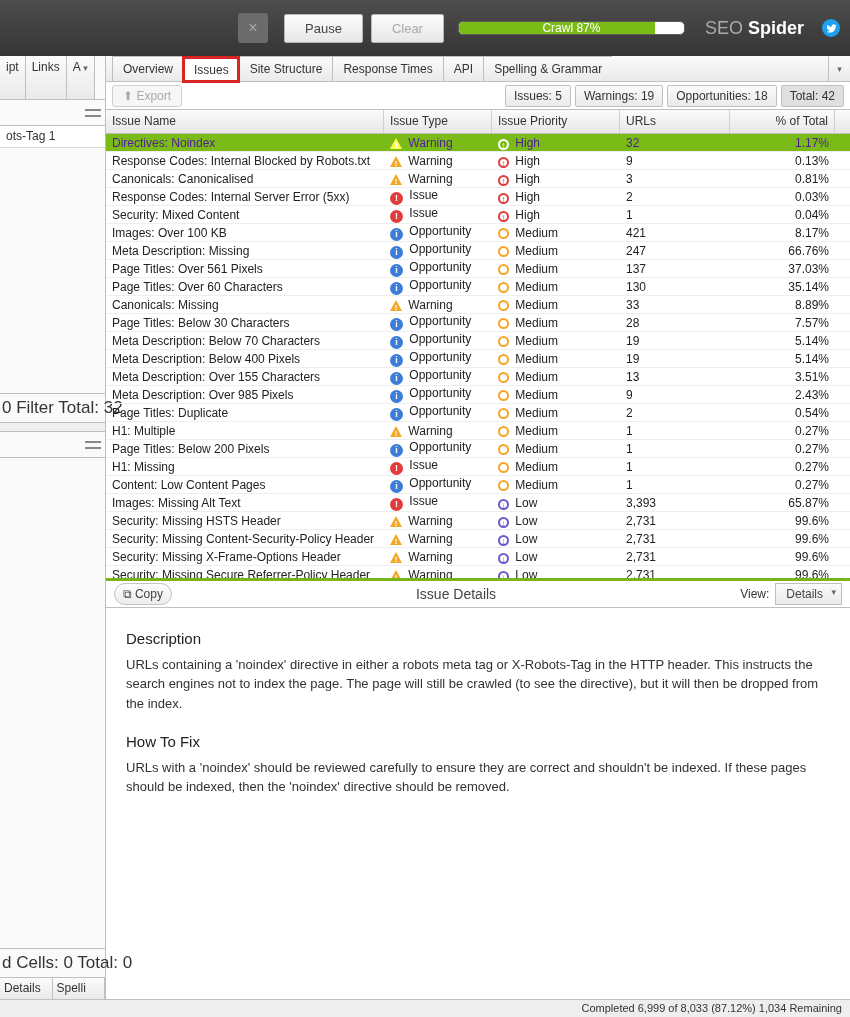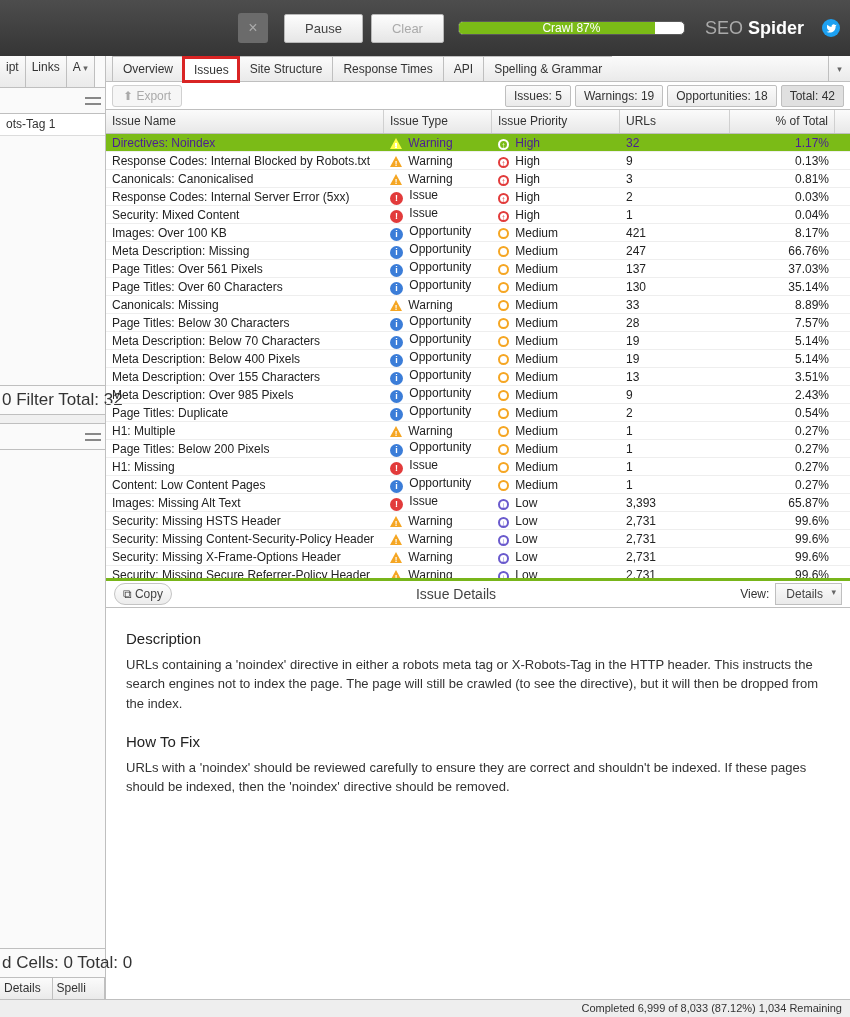--- a/index.html
+++ b/index.html
@@ -10,21 +10,21 @@
 .btn{background:linear-gradient(#fdfdfd,#e6e6e6);border:1px solid #b8b8b8;border-radius:2px;padding:6px 20px;font-size:13px;color:#444;cursor:pointer}
 .btn.disabled{color:#aaa}
 .progress{flex:1;height:14px;border:1px solid #5a5a5a;border-radius:5px;background:#fff;position:relative;margin-left:6px;margin-right:6px;overflow:hidden}
 .progress .fill{position:absolute;left:0;top:0;bottom:0;width:87%;background:#7bbb17}
 .progress .lbl{position:absolute;left:0;right:0;top:0;bottom:0;display:flex;align-items:center;justify-content:center;color:#fff;font-size:12px}
 .brand{color:#aaa;font-size:18px;white-space:nowrap;padding:0 6px}
 .brand b{color:#fff;font-weight:bold}
 .tw{width:18px;height:18px;border-radius:50%;background:#1da1f2;display:inline-flex;align-items:center;justify-content:center;color:#fff;font-size:11px;margin-left:4px}
 .layout{display:flex;height:calc(1017px - 56px - 18px)}
 .leftcol{width:106px;border-right:1px solid #bfbfbf;display:flex;flex-direction:column;background:#fafafa}
-.lefttabs{display:flex;height:32px;border-bottom:1px solid #bfbfbf}
+.lefttabs{display:flex;height:44px;border-bottom:1px solid #bfbfbf}
 .lefttabs .t{border-right:1px solid #bfbfbf;padding:4px 6px;font-size:12px;background:linear-gradient(#fbfbfb,#eaeaea);white-space:nowrap;overflow:hidden}
 .lefttabs .t.drop::after{content:" ▾";font-size:9px;color:#666}
 .lfilterbar{height:26px;border-bottom:1px solid #bfbfbf;display:flex;align-items:center;justify-content:flex-end;padding:0 4px}
 .sliders{width:16px;height:14px;position:relative}
 .sliders::before,.sliders::after{content:"";position:absolute;left:0;right:0;height:2px;background:#888}
 .sliders::before{top:3px}.sliders::after{top:9px}
 .tagcell{height:22px;border-bottom:1px solid #dcdcdc;padding:3px 6px;font-size:12px;color:#333;background:#fff}
 .leftspacer{flex:1}
 .leftstatus{border-top:1px solid #bfbfbf;padding:4px 2px;font-size:17px;color:#333;text-align:right;white-space:nowrap}
 .leftbottabs{display:flex;border-top:1px solid #bfbfbf;height:22px}

